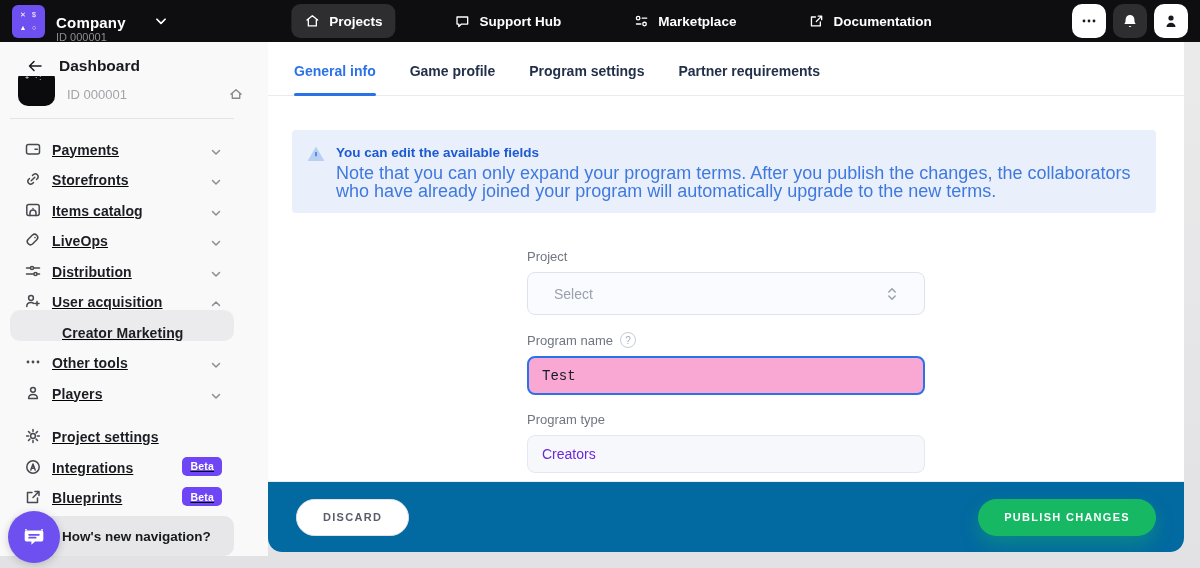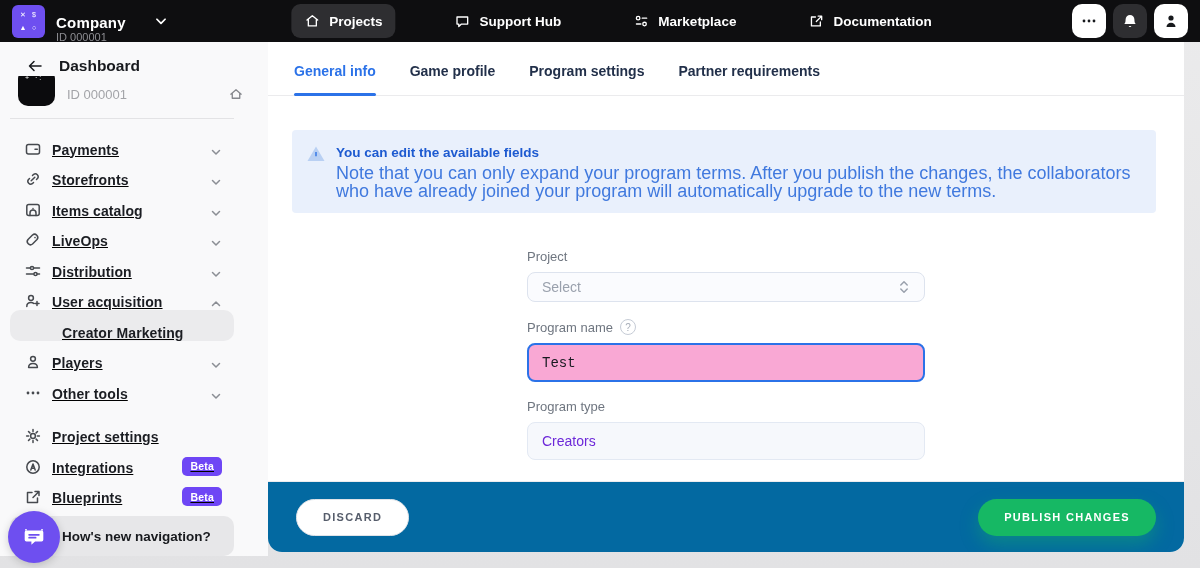--- a/index.html
+++ b/index.html
@@ -64,22 +64,22 @@
     position:relative; cursor:pointer; white-space:nowrap; }
   .tab.active { color:#2b72e8; }
   .tab.active::after { content:""; position:absolute; left:0; right:0; bottom:-1px;
     height:3px; border-radius:3px; background:#2b72e8; }
   .notice { margin:34px 28px 0 24px; background:#e9f0fc; border-radius:4px;
     padding:13px 20px 13px 14px; display:flex; gap:10px; }
   .notice .tt { color:#1d5ad0; font-size:13.5px; font-weight:bold; line-height:19px; }
   .notice .bb { color:#4079de; font-size:18px; line-height:17.5px; margin-top:3px; }
   .form { width:398px; margin:36px auto 0; }
   .f-label { font-size:13px; color:#6f7680; margin-bottom:8px; display:flex; align-items:center; gap:7px; }
-  .select { height:30px; border:1px solid #dde3ee; background:#fafbfe; border-radius:8px;
-    display:flex; align-items:center; padding:0 14px; font-size:14px; color:#9aa1ad;
+  .select { height:43px; border:1px solid #dde3ee; background:#fafbfe; border-radius:8px;
+    display:flex; align-items:center; padding:0 26px; font-size:14px; color:#9aa1ad;
     cursor:pointer; margin-bottom:17px; }
   .select .ud { margin-left:auto; color:#9aa1ad; display:flex; }
   .tinput { width:100%; height:39px; border:2px solid #2b72e8; border-radius:8px;
     font-size:14px; color:#171a20; padding:0 13px; outline:none; margin-bottom:17px;
     font-family:Liberation Mono, monospace; background:#f9a8d4; }
   .dfield { height:38px; border:1px solid #e3e9f3; background:#f6f8fc; border-radius:8px;
     display:flex; align-items:center; padding:0 14px; font-size:14px; color:#6d28d9; }
   .qmark { width:16px; height:16px; border-radius:50%; border:1px solid #c6ccd6; color:#a6adb8;
     font-size:10px; display:flex; align-items:center; justify-content:center; cursor:pointer; }
   .m-footer { position:absolute; left:0; right:0; bottom:0; height:71px; background:#0369a1;
@@ -364,37 +364,37 @@
             <use href="#i-chevup"></use>
           </svg>
         </span>
     </li>
     <li class="mi sub sel">
       <span class="lbl">Creator Marketing</span>
     </li>
     <li class="mi">
       <span class="sb-ic">
           <svg class="ic" width="18" height="18">
+            <use href="#i-dots"></use>
+          </svg>
+        </span>
+      <span class="lbl">Other tools</span>
+      <span class="chev">
+          <svg class="ic" width="12" height="12">
+            <use href="#i-chevdown"></use>
+          </svg>
+        </span>
+    </li>
+    <li class="mi">
+      <span class="sb-ic">
+          <svg class="ic" width="18" height="18">
             <use href="#i-user"></use>
           </svg>
         </span>
       <span class="lbl">Players</span>
-      <span class="chev">
-          <svg class="ic" width="12" height="12">
-            <use href="#i-chevdown"></use>
-          </svg>
-        </span>
-    </li>
-    <li class="mi">
-      <span class="sb-ic">
-          <svg class="ic" width="18" height="18">
-            <use href="#i-dots"></use>
-          </svg>
-        </span>
-      <span class="lbl">Other tools</span>
       <span class="chev">
           <svg class="ic" width="12" height="12">
             <use href="#i-chevdown"></use>
           </svg>
         </span>
     </li>
   </ul>
 
   <ul class="menu2">
     <li class="mi">

